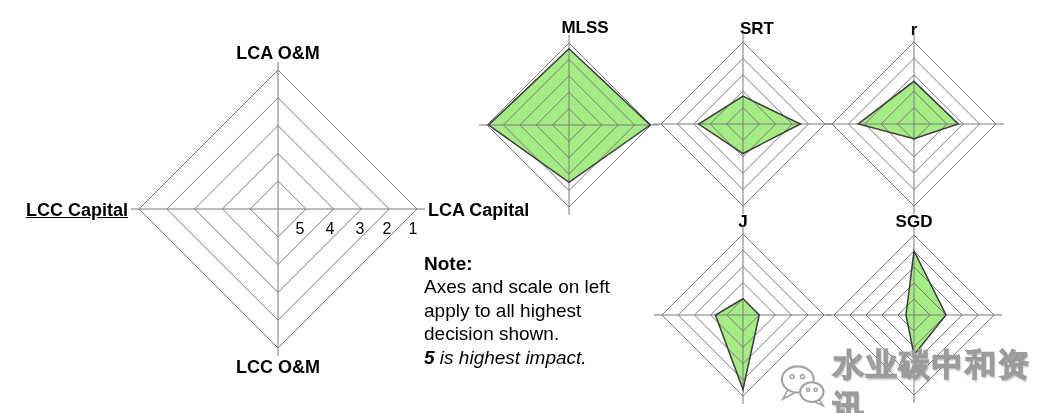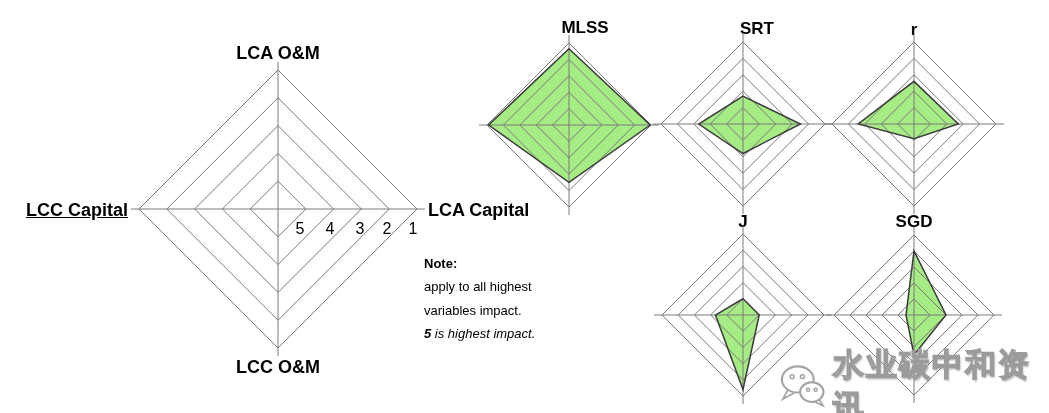--- a/index.html
+++ b/index.html
@@ -5,21 +5,21 @@
   html,body{margin:0;padding:0;background:#fff;}
   .canvas{position:relative;width:1049px;height:413px;background:#fff;overflow:hidden;
           font-family:"Liberation Sans",sans-serif;color:#000;}
   .abs{position:absolute;}
   svg.radar{position:absolute;overflow:visible;}
   .axis-label{font-weight:bold;font-size:18px;line-height:18px;}
   .chart-title{font-weight:bold;font-size:17px;line-height:17px;text-align:center;}
   .center{text-align:center;}
   .right{text-align:right;text-decoration:underline;}
   .scale-num{font-size:16px;line-height:16px;width:18px;text-align:center;}
-  .note{font-size:13px;line-height:23.4px;}
+  .note{font-size:19px;line-height:23.4px;}
   .note .head{font-weight:bold;}
   .note .ital{font-style:italic;}
   .note .ital b{font-style:italic;}
   .watermark{display:flex;align-items:center;gap:8px;z-index:5;}
   .wm-text{font-size:31px;font-weight:bold;letter-spacing:2px;color:#fff;
            -webkit-text-stroke:1.3px #9b9b9b;
            text-shadow:1px 2px 2px rgba(110,110,110,0.55);}
 </style>
 </head>
 <body>
@@ -45,22 +45,23 @@
   <div class="abs axis-label right" style="left:0px;top:201px;width:128px;">LCC Capital</div>
 
   <div class="abs scale-num" style="left:291px;top:221px;">5</div>
   <div class="abs scale-num" style="left:321px;top:221px;">4</div>
   <div class="abs scale-num" style="left:351px;top:221px;">3</div>
   <div class="abs scale-num" style="left:378px;top:221px;">2</div>
   <div class="abs scale-num" style="left:404px;top:221px;">1</div>
 
   <div class="abs note" style="left:424px;top:252px;width:210px;">
     <div class="head">Note:</div>
+    <div>Axes and scale on left</div>
     <div>apply to all highest</div>
-    <div>variables impact.</div>
+    <div>decision shown.</div>
     <div class="ital"><b>5</b><span> is highest impact.</span></div>
   </div>
 
   <div class="abs chart-title" style="left:525px;top:19px;width:120px;">MLSS</div>
   <svg class="radar" style="left:479px;top:35px;" width="180" height="180" viewBox="0 0 180 180">
       <polygon points="90,13.739999999999995 171.18,90 90,147.4 9.639999999999986,90" fill="#a6ec85" stroke="none" stroke-width="0"></polygon>
       <polygon points="90,73.6 106.4,90 90,106.4 73.6,90" fill="none" stroke="#7a7a7a" stroke-width="1"></polygon>
       <polygon points="90,57.199999999999996 122.80000000000001,90 90,122.80000000000001 57.199999999999996,90" fill="none" stroke="#7a7a7a" stroke-width="1"></polygon>
       <polygon points="90,40.800000000000004 139.2,90 90,139.2 40.800000000000004,90" fill="none" stroke="#7a7a7a" stroke-width="1"></polygon>
       <polygon points="90,24.39999999999999 155.60000000000002,90 90,155.60000000000002 24.39999999999999,90" fill="none" stroke="#7a7a7a" stroke-width="1"></polygon>

